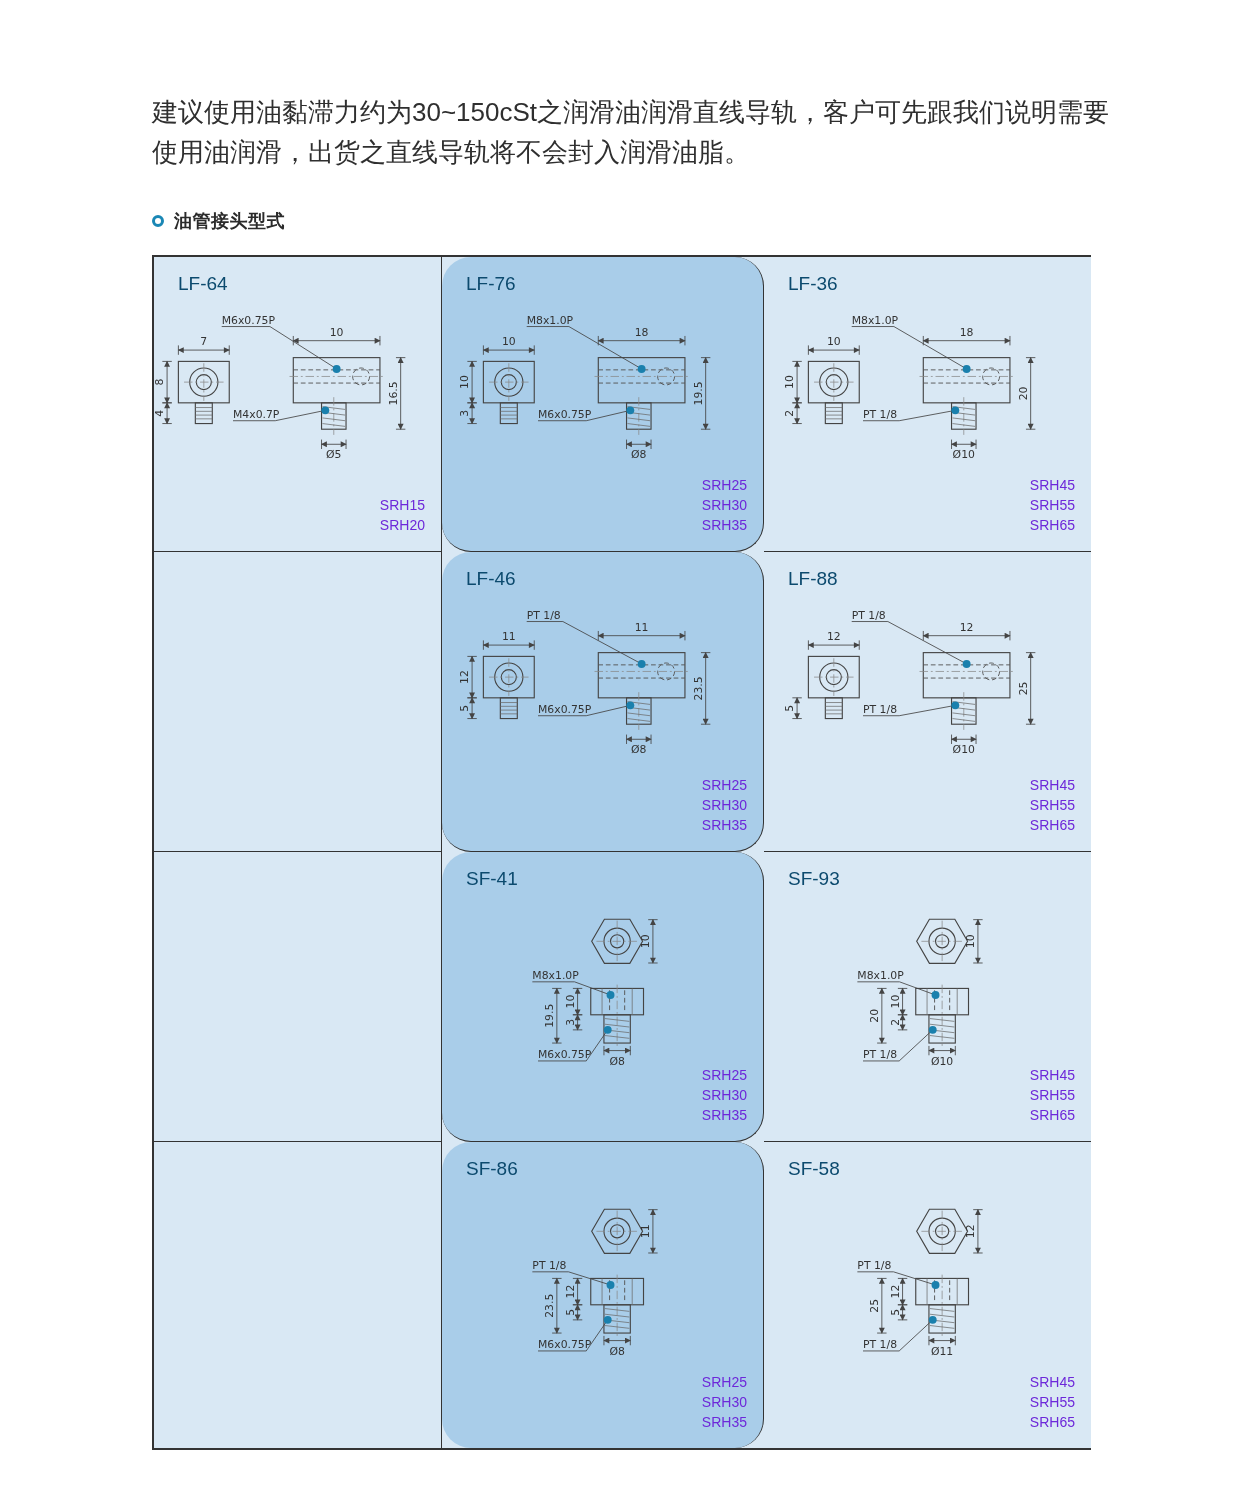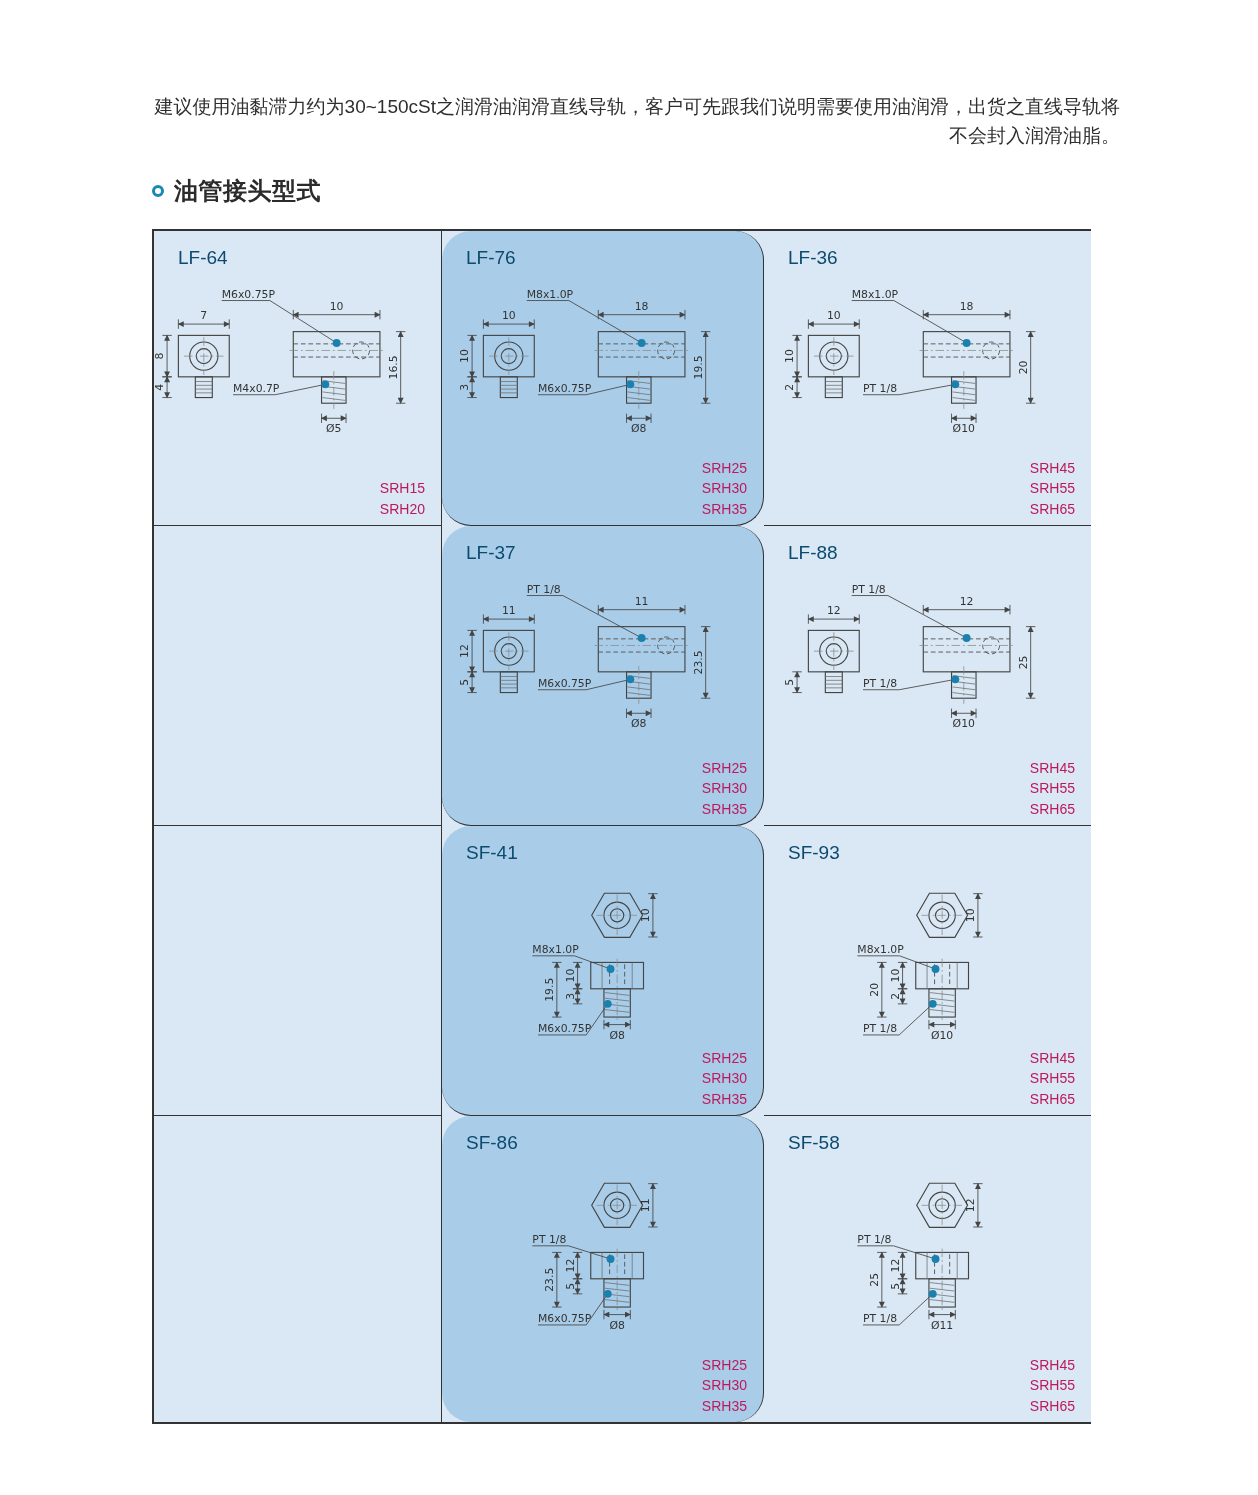--- a/index.html
+++ b/index.html
@@ -6,40 +6,40 @@
   html,body { background:#ffffff; }
   body {
     width:1258px; height:1495px;
     font-family:"Liberation Sans","DejaVu Sans",sans-serif;
     color:#2b2b2b;
     position:relative;
     overflow:hidden;
   }
   .page { padding:92px 0 0 152px; width:1258px; }
   .section-title { font-size:23px; font-weight:600; margin-bottom:20px; letter-spacing:0.5px; }
-  .intro { font-size:19px; line-height:1.55; width:968px; color:#2f2f2f; margin-bottom:24px;text-align:right; }
+  .intro { font-size:26px; line-height:1.55; width:968px; color:#2f2f2f; margin-bottom:36px; }
   .subsection { display:flex; align-items:center; gap:10px; margin-bottom:22px; }
   .bullet { width:12px; height:12px; border:3.5px solid #1a87b5; border-radius:50%; flex:0 0 auto; }
-  .subsection-title { font-size:24px; font-weight:700; letter-spacing:0.5px;text-align:right; }
+  .subsection-title { font-size:18px; font-weight:700; letter-spacing:0.5px;text-align:right; }
 
   .grid {
     display:grid;
     grid-template-columns:288px 322px 327px;
     grid-template-rows:295px 300px 290px 306px;
     border:2px solid #333;
     width:939px;
     background:#d9e8f4;
   }
   .cell { position:relative; border-right:1px solid #333; border-bottom:1px solid #333; overflow:hidden; }
   .cell.c3 { border-right:none; }
   .cell.r4 { border-bottom:none;text-align:right; }
   .cell.light { background:#d9e8f4; }
   .cell.mid { background:#a9cde9;border-radius:29px; }
   .cell-title { position:absolute; top:16px; left:24px; font-size:19px; color:#0c4a6e; }
-  .models { position:absolute; right:16px; bottom:6px; font-size:14px; line-height:1.45; color:#be185d; }
+  .models { position:absolute; right:16px; bottom:15px; font-size:14px; line-height:1.45; color:#6d28d9; }
   .drawing { position:absolute; left:50%; transform:translateX(-50%); top:46px; width:292px; }
 
   
   .drawing .ln   { fill:none; stroke:#444; stroke-width:1.2; }
   .drawing .tl   { fill:none; stroke:#6b6b6b; stroke-width:0.8; }
   .drawing .dash { fill:none; stroke:#555; stroke-width:1; stroke-dasharray:5 3; }
   .drawing .cl   { fill:none; stroke:#888; stroke-width:0.8; stroke-dasharray:9 3 2 3; }
   .drawing .dim  { fill:none; stroke:#444; stroke-width:0.9; }
   .drawing .dot  { fill:#1a80ad; stroke:none; }
   .drawing text  { font:11.5px "DejaVu Sans","Liberation Sans",sans-serif; fill:#333; }
@@ -255,21 +255,21 @@
       <div class="models">
         <div>SRH45</div>
         <div>SRH55</div>
         <div>SRH65</div>
       </div>
     </div>
 
     <div class="cell light c1 r2"></div>
 
     <div class="cell mid c2 r2">
-      <div class="cell-title">LF-37</div>
+      <div class="cell-title">LF-46</div>
       <svg class="drawing" viewBox="0 0 310 172">
           <rect x="28" y="62" width="54" height="44" class="ln"></rect>
           <circle cx="55" cy="84" r="15" class="ln"></circle>
           <circle cx="55" cy="84" r="8" class="ln"></circle>
           <line x1="34" y1="84" x2="76" y2="84" class="cl"></line>
           <line x1="55" y1="64" x2="55" y2="104" class="cl"></line>
           <rect x="46" y="106" width="18" height="22" class="ln"></rect>
           <line x1="46" y1="111" x2="64" y2="111" class="tl"></line>
           <line x1="46" y1="115" x2="64" y2="115" class="tl"></line>
           <line x1="46" y1="119" x2="64" y2="119" class="tl"></line>

